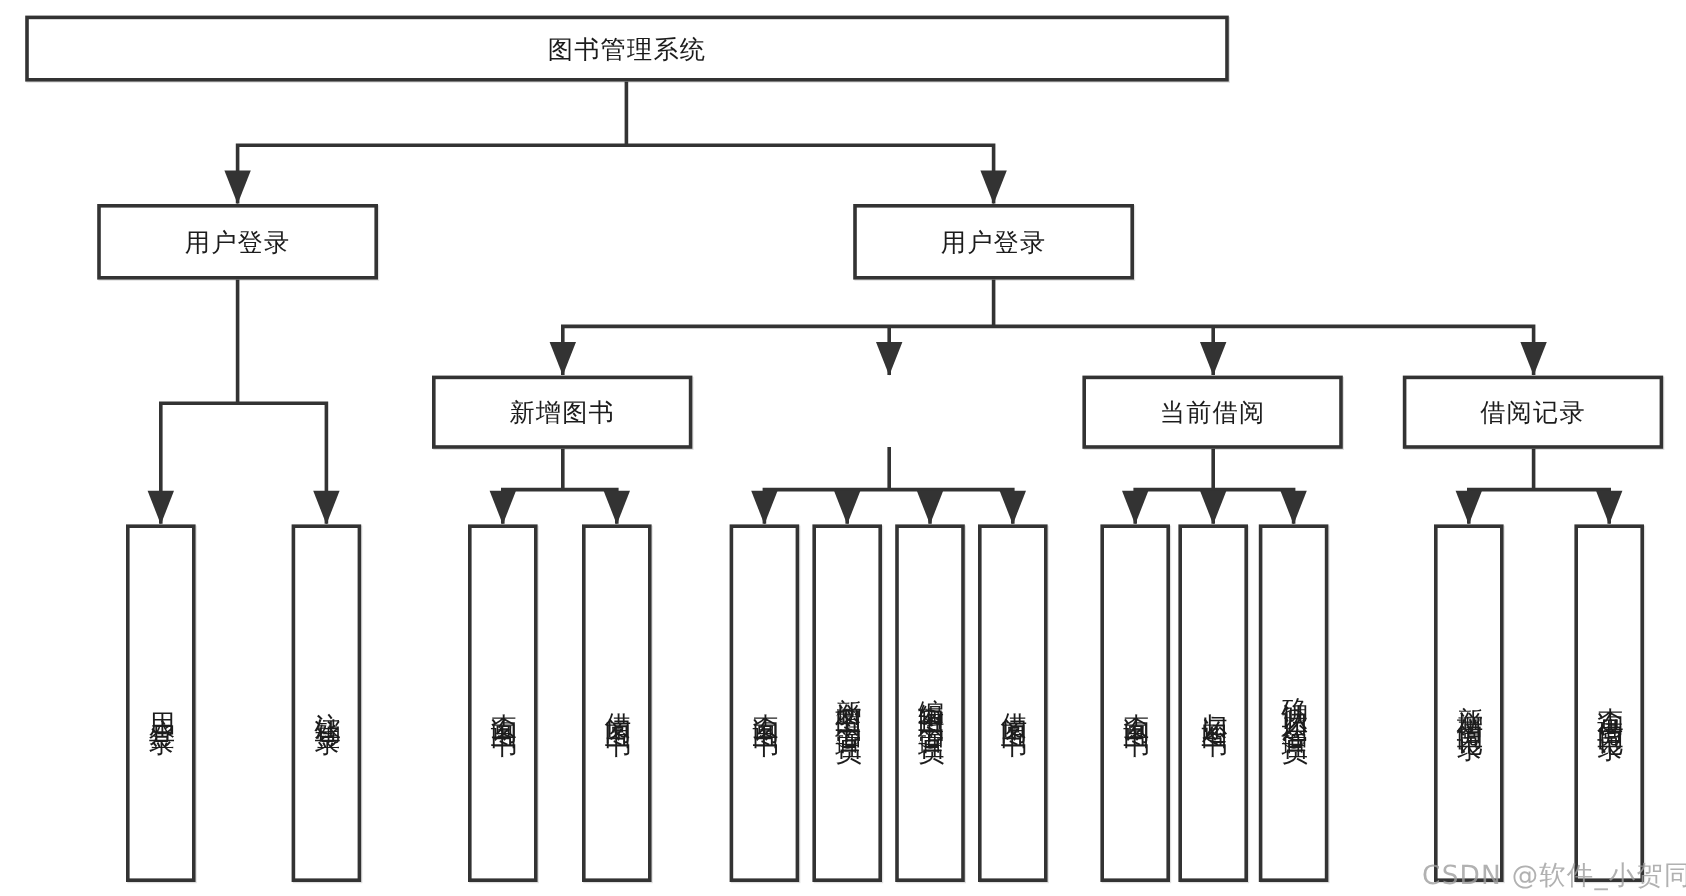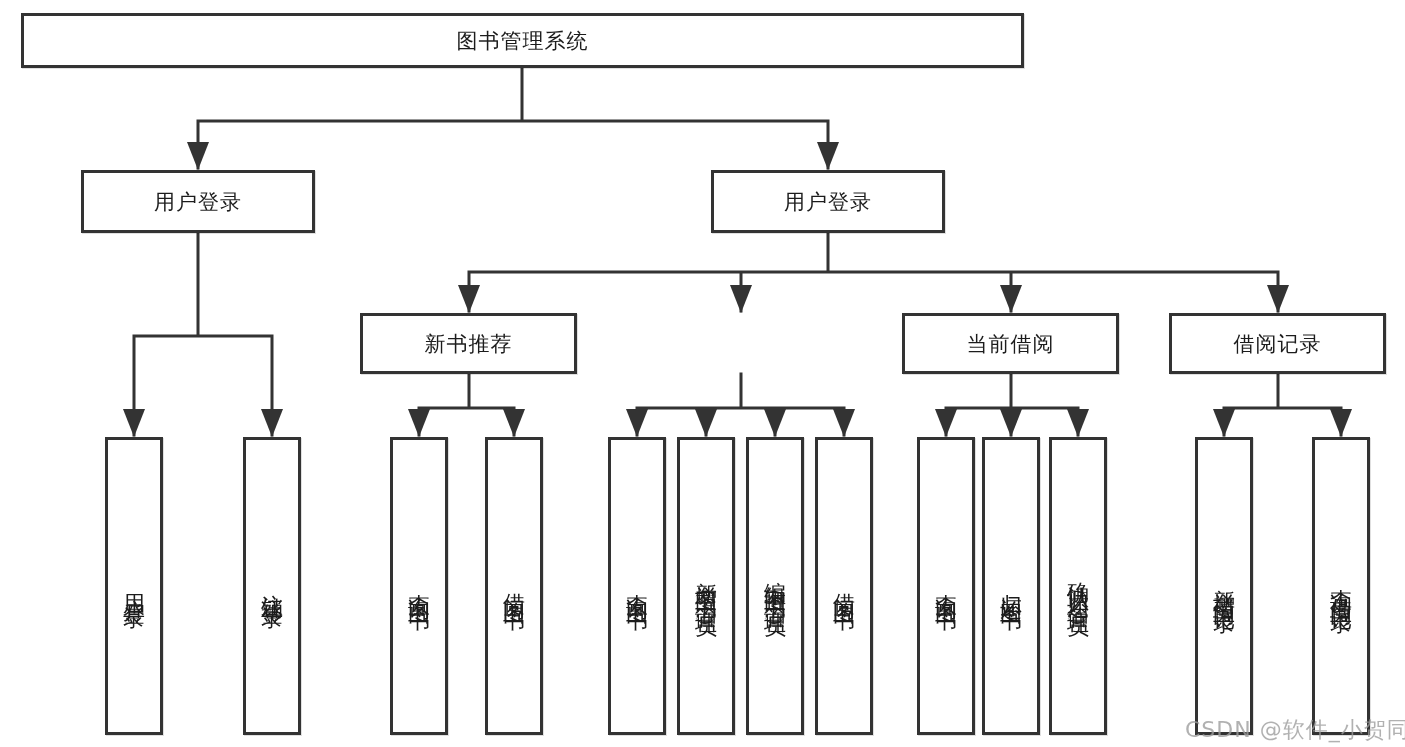--- a/index.html
+++ b/index.html
@@ -93,21 +93,21 @@
   </div>
 
   <div class="box h-box lvl2" style="left:81px;">
     <span>用户登录</span>
   </div>
   <div class="box h-box lvl2" style="left:711px;">
     <span>用户登录</span>
   </div>
 
   <div class="box h-box lvl3" style="left:360px;">
-    <span>新书推荐</span>
+    <span>新增图书</span>
   </div>
   <div class="box h-box lvl3" style="left:902px;">
     <span>当前借阅</span>
   </div>
   <div class="box h-box lvl3" style="left:1169px;">
     <span>借阅记录</span>
   </div>
 
   <div class="box v-box leaf" style="left:105px;">
     <span>用户登录</span>

